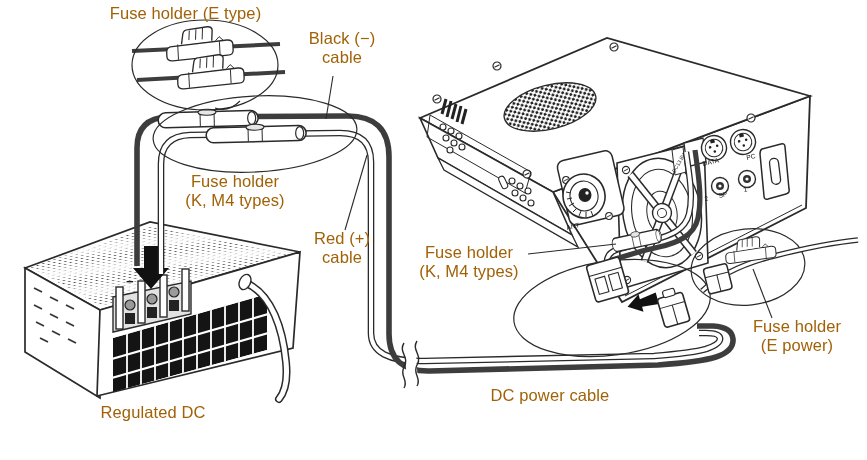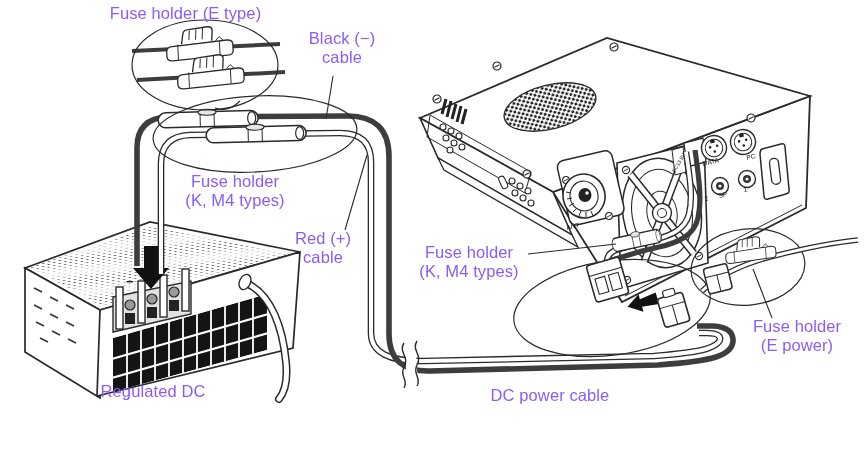--- a/index.html
+++ b/index.html
@@ -1,19 +1,19 @@
 <!DOCTYPE html>
 <html><head>
 <meta charset="utf-8">
 <style>
   html,body{margin:0;padding:0;background:#fff;}
   #canvas{position:relative;width:867px;height:460px;background:#fff;overflow:hidden;
           font-family:"Liberation Sans",sans-serif;}
   #art{position:absolute;left:0;top:0;}
-  .lbl{position:absolute;color:#8b5cf6;font-size:16.5px;line-height:1.16;text-align:center;
+  .lbl{position:absolute;color:#a16207;font-size:16.5px;line-height:1.16;text-align:center;
        letter-spacing:.1px;white-space:nowrap;}
   svg text{font-family:"Liberation Sans",sans-serif;fill:#1b1b1b;}
   .port{font-size:6.6px;}
   .tiny{font-size:5.2px;}
   .term{font-size:13px;font-weight:bold;}
 </style>
 </head>
 <body>
 
 <div id="canvas">
@@ -322,36 +322,36 @@
 <div class="lbl" style="left:283px;top:29px;width:118px;">
   <span>Black (−)</span><br>
   <span>cable</span>
 </div>
 
 <div class="lbl" style="left:165px;top:172px;width:140px;">
   <span>Fuse holder</span><br>
   <span>(K, M4 types)</span>
 </div>
 
-<div class="lbl" style="left:277px;top:229px;width:92px;">
+<div class="lbl" style="left:296px;top:229px;width:92px;">
   <span>Red (+)</span><br>
   <span>cable</span>
 </div>
 
 <div class="lbl" style="left:403px;top:243px;width:132px;">
   <span>Fuse holder</span><br>
   <span>(K, M4 types)</span>
 </div>
 
 <div class="lbl" style="left:733px;top:317px;width:128px;">
   <span>Fuse holder</span><br>
   <span>(E power)</span>
 </div>
 
 <div class="lbl" style="left:455px;top:386px;width:190px;">
   <span>DC power cable</span>
 </div>
 
-<div class="lbl" style="left:72px;top:382px;width:162px;">
+<div class="lbl" style="left:72px;top:403px;width:162px;">
   <span>Regulated DC</span><br>
 </div>
 
 </div>
 
 </body></html>

